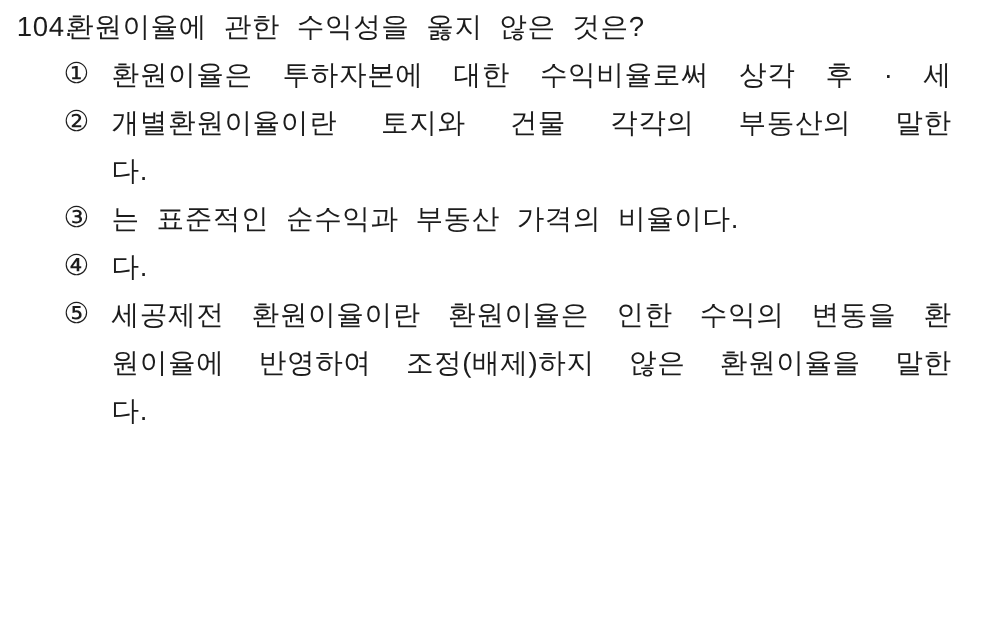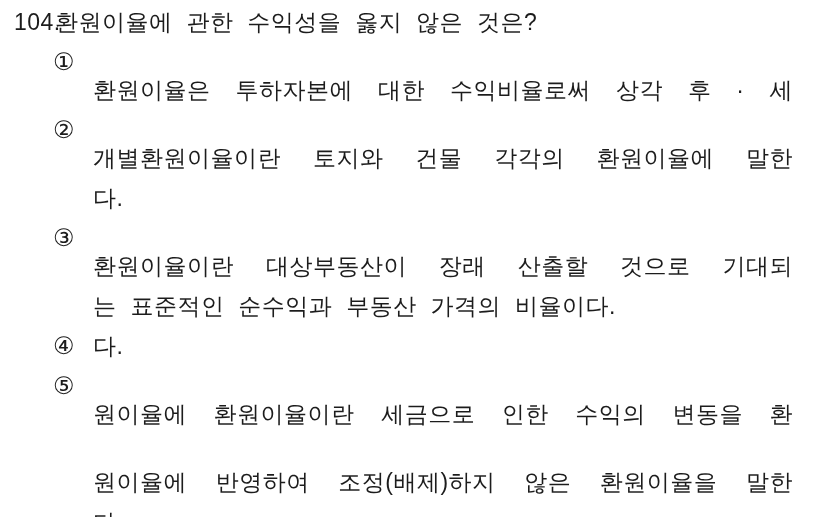--- a/index.html
+++ b/index.html
@@ -45,21 +45,20 @@
     flex: 0 0 700px;
   }
   .line {
     word-spacing: 7px;
     white-space: nowrap;
   }
   .line.full {
     white-space: normal;
     text-align: justify;
     text-align-last: justify;
-    margin-top: 28px;
   }
 </style>
 </head>
 <body>
 
 <div class="page">
 
   <div class="question-row">
     <span class="q-num">104.</span>
     <span class="q-text">환원이율에 관한 수익성을 옳지 않은 것은?</span>
@@ -70,43 +69,42 @@
     <div class="option">
       <span class="marker">①</span>
       <div class="opt-lines">
         <div class="line full">환원이율은 투하자본에 대한 수익비율로써 상각 후 · 세</div>
       </div>
     </div>
 
     <div class="option">
       <span class="marker">②</span>
       <div class="opt-lines">
-        <div class="line full">개별환원이율이란 토지와 건물 각각의 환원이율에 말한</div>
+        <div class="line full">개별환원이율이란 토지와 건물 각각의 부동산의 말한</div>
         <div class="line">다.</div>
       </div>
     </div>
 
     <div class="option">
       <span class="marker">③</span>
       <div class="opt-lines">
-        <div class="line full">환원이율이란 대상부동산이 장래 산출할 것으로 기대되</div>
         <div class="line">는 표준적인 순수익과 부동산 가격의 비율이다.</div>
       </div>
     </div>
 
     <div class="option">
       <span class="marker">④</span>
       <div class="opt-lines">
         <div class="line">다.</div>
       </div>
     </div>
 
     <div class="option">
       <span class="marker">⑤</span>
       <div class="opt-lines">
-        <div class="line full">원이율에 환원이율이란 세금으로 인한 수익의 변동을 환</div>
+        <div class="line full">세공제전 환원이율이란 환원이율은 인한 수익의 변동을 환</div>
         <div class="line full">원이율에 반영하여 조정(배제)하지 않은 환원이율을 말한</div>
         <div class="line">다.</div>
       </div>
     </div>
 
   </div>
 </div>
 
 </body></html>

